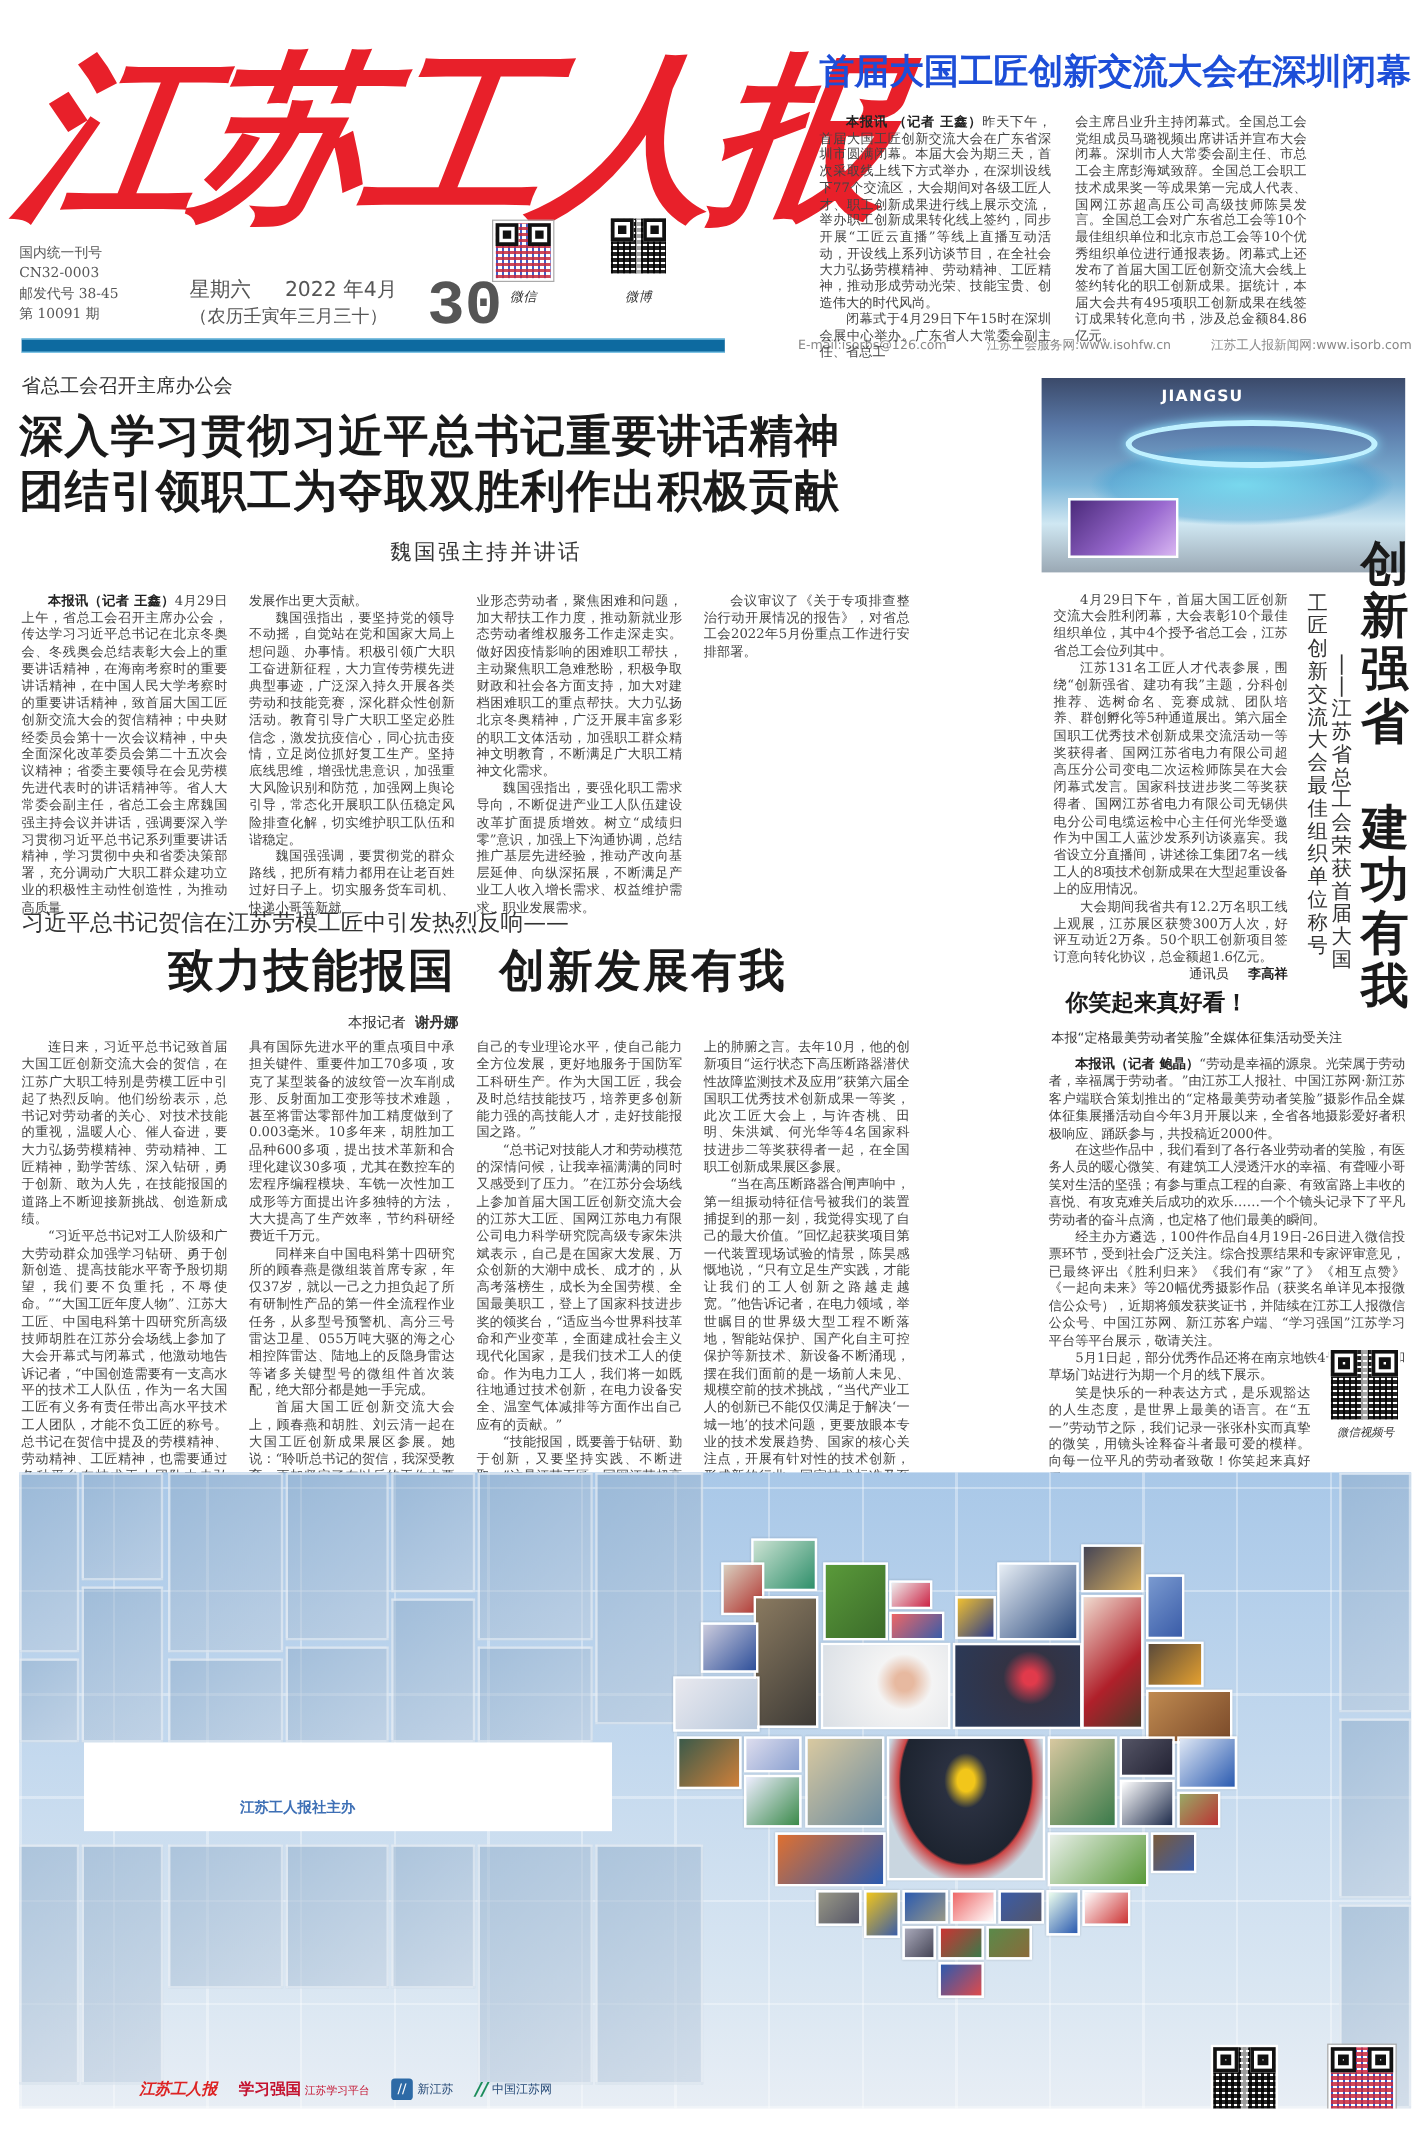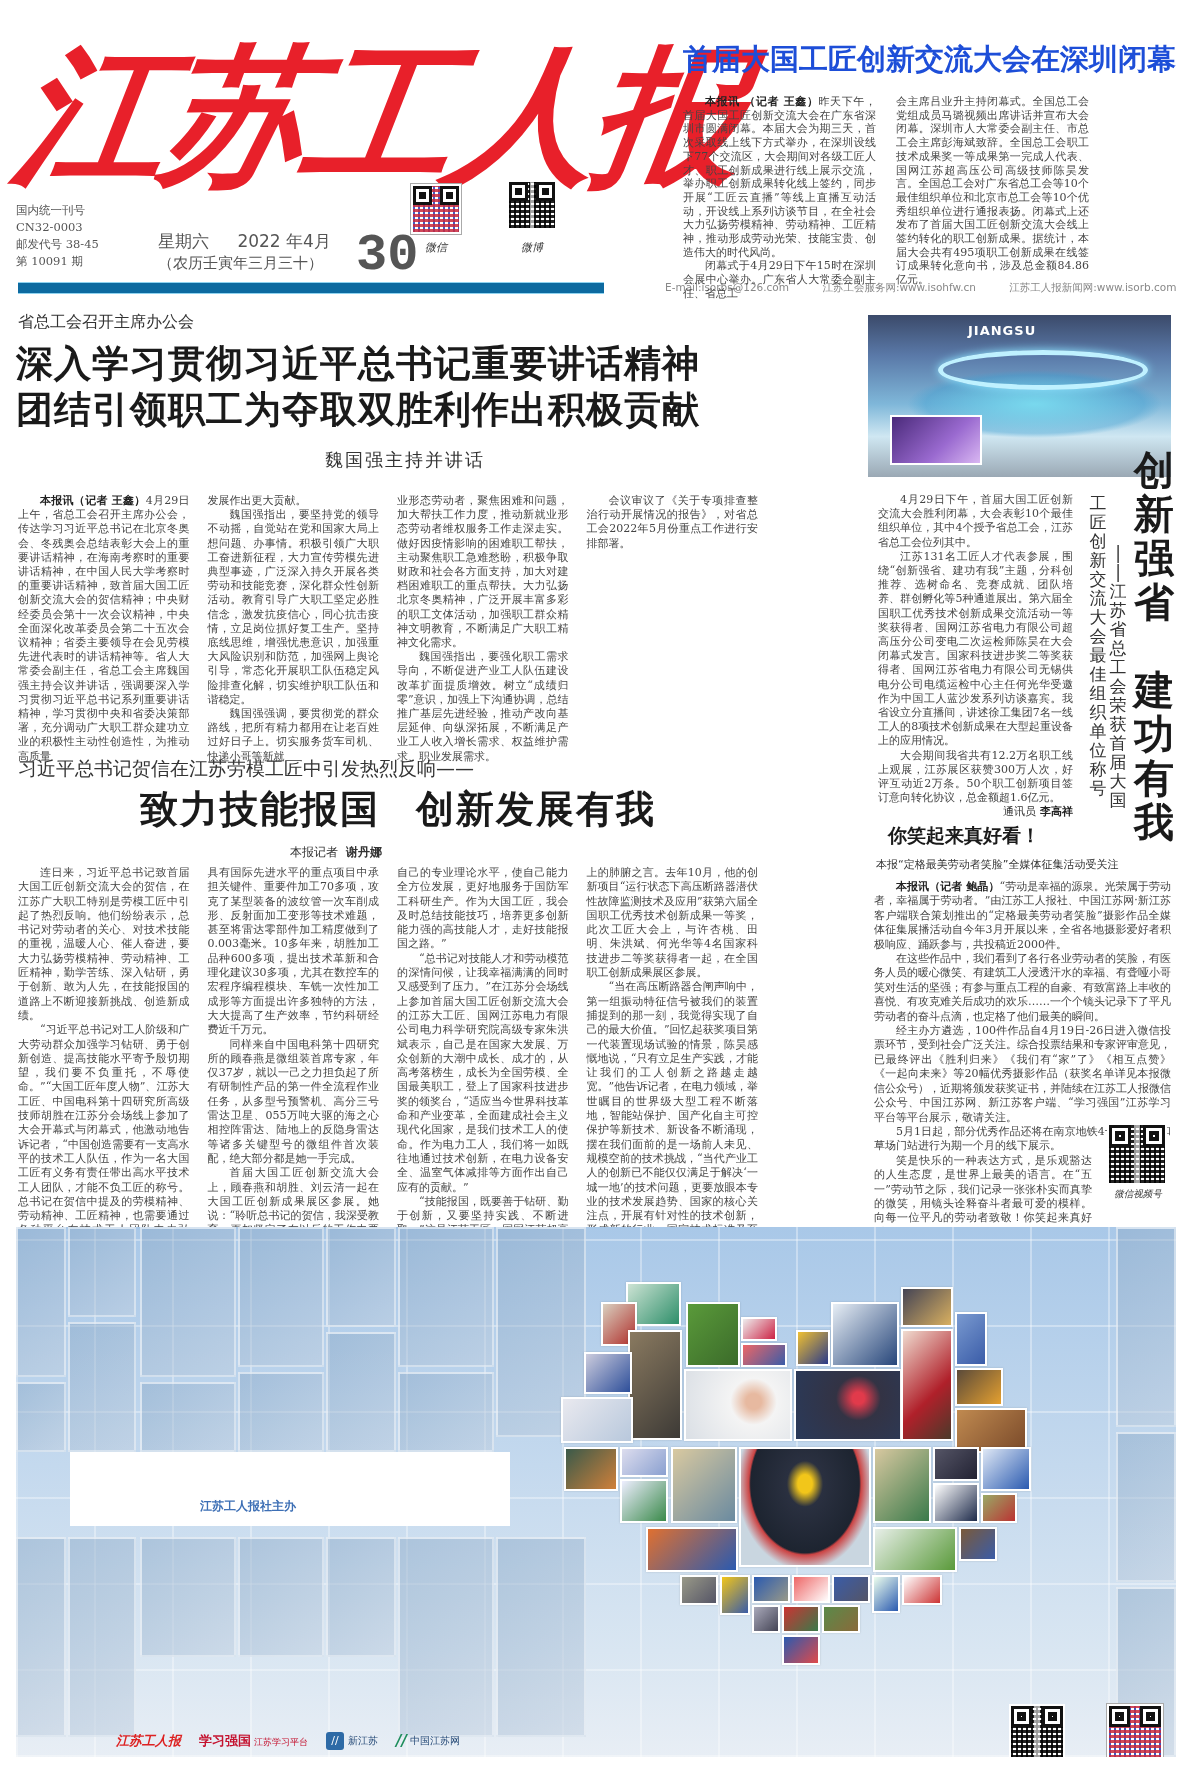--- a/index.html
+++ b/index.html
@@ -83,21 +83,21 @@
   .photo .ring { position: absolute; left: 70px; top: 35px; width: 210px; height: 40px; border-radius: 50%; border: 5px solid #bff1ff; box-shadow: 0 0 10px #8ee6ff; }
 
   .feat-big { left: 1132px; top: 448px; width: 44px; font-size: 40px; line-height: 44px; font-weight: bold; color: #1a1a1a; text-align: center; }
   .feat-big span { display: block; }
   .feat-sub1 { left: 1107px; top: 544px; width: 22px; font-family: "DejaVu Sans", sans-serif; font-size: 17px; line-height: 19px; color: #333; text-align: center; }
   .feat-sub2 { left: 1087px; top: 494px; width: 22px; font-family: "DejaVu Sans", sans-serif; font-size: 17px; line-height: 19px; color: #333; text-align: center; }
   .feat-sub1 span, .feat-sub2 span { display: block; }
   .feat-col { left: 878px; top: 493px; width: 195px; }
   .feat-col .col { width: 195px; font-size: 11px; line-height: 14.2px; }
   .byline-right { text-align: right; font-size: 11px; color: #333; }
-  .byline-right b { color: #222; margin-left: 4px; }
+  .byline-right b { color: #222; margin-left: 16px; }
 
   
   .a2-kicker { left: 18px; top: 756px; font-family: "DejaVu Sans", sans-serif; font-size: 19px; color: #333; white-space: nowrap; }
   .a2-title { left: 140px; top: 784px; font-size: 38px; font-weight: bold; color: #1a1a1a; white-space: nowrap; letter-spacing: 2px; }
   .a2-title .gap { display: inline-block; width: 36px; }
   .a2-byline { left: 290px; top: 844px; font-size: 12px; color: #333; white-space: nowrap; }
   .a2-byline b { margin-left: 8px; font-family: "DejaVu Sans", sans-serif; }
   .a2-cols { left: 18px; top: 866px; width: 740px; display: flex; gap: 18px; }
   .a2-cols .col { width: 172px; line-height: 14.3px; }
 

